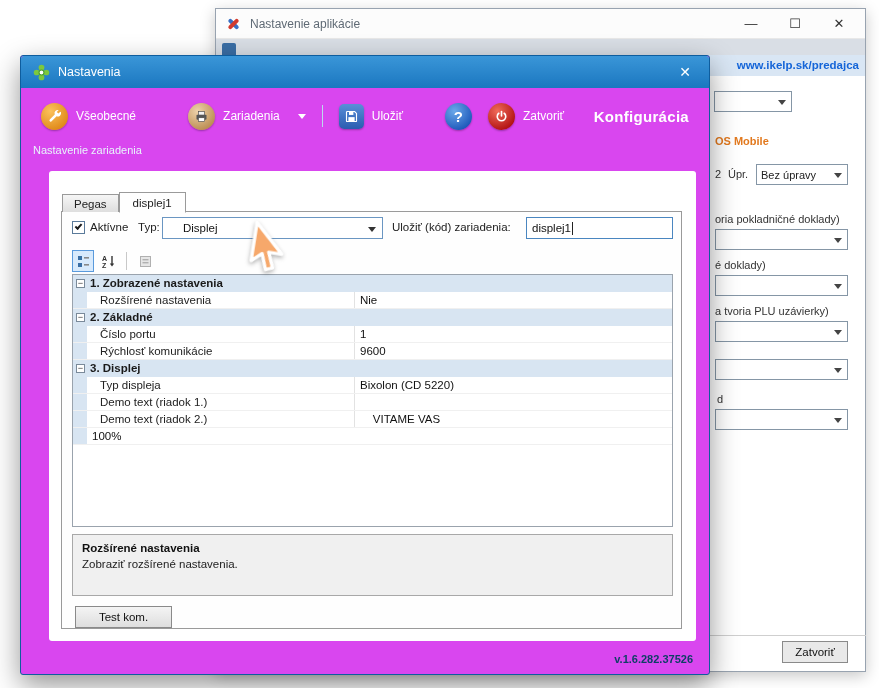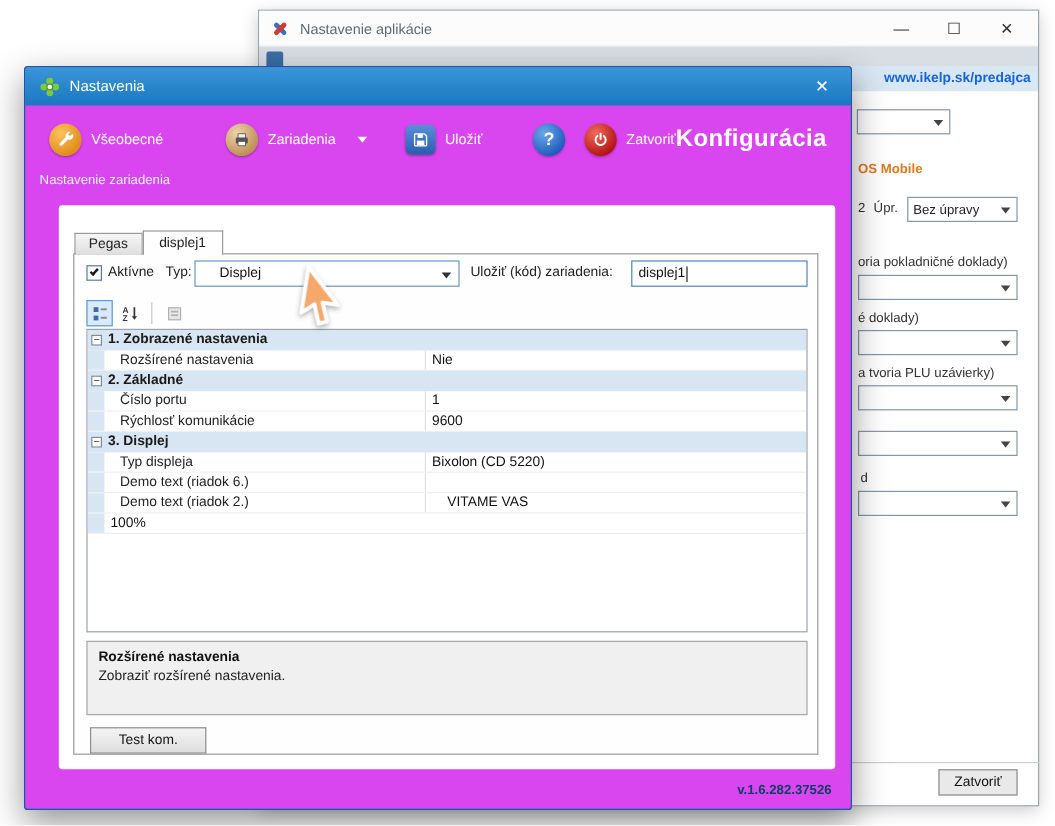--- a/index.html
+++ b/index.html
@@ -44,21 +44,21 @@
   .tb-btn { display:flex; align-items:center; gap:8px; color:#fff; font-size:12px; cursor:default; }
   .tb-circle { width:27px; height:27px; border-radius:50%; display:flex; align-items:center; justify-content:center; box-shadow:0 1px 2px rgba(0,0,0,.3); }
   .tb-orange { background:radial-gradient(circle at 35% 30%, #fcc25c, #e08a1a 75%); }
   .tb-tan    { background:radial-gradient(circle at 35% 30%, #eed3ab, #b98a4e 80%); }
   .tb-blue   { background:radial-gradient(circle at 35% 30%, #6aa8ea, #1a55b8 80%); }
   .tb-red    { background:radial-gradient(circle at 35% 30%, #f06b5a, #b01010 78%); }
   .tb-square { width:25px; height:25px; border-radius:5px; background:linear-gradient(#5a8fd8,#2a5cb0); display:flex; align-items:center; justify-content:center; box-shadow:0 1px 2px rgba(0,0,0,.3); }
   .tb-chevron { width:0; height:0; border-left:4px solid transparent; border-right:4px solid transparent; border-top:5px solid #fff; margin-left:10px; }
   .tb-pipe { width:1px; height:22px; background:#bcd8ee; margin:0 16px; }
   .tb-help-q { color:#fff; font-weight:bold; font-size:15px; }
-  .tb-mode { margin-left:auto; color:#fff; font-weight:bold; font-size:20px; letter-spacing:.3px; }
+  .tb-mode { margin-left:auto; color:#fff; font-weight:bold; font-size:15px; letter-spacing:.3px; }
   .fgw-subtitle { position:absolute; left:12px; top:88px; color:#e8f3fc; font-size:11px; }
 
   
   .panel { position:absolute; left:28px; top:115px; width:647px; height:470px; background:#fff; border-radius:3px; }
   .tabs { position:absolute; left:13px; top:20px; display:flex; align-items:flex-end; z-index:3; }
   .tab { font-size:11.5px; color:#222; border:1px solid #9a9a9a; padding:0 11px; display:flex; align-items:center; }
   .tab-inactive { height:18px; background:linear-gradient(#f6f6f6,#dedede); margin-top:3px; border-bottom:none; }
   .tab-active { height:21px; background:#fefefe; border-bottom:1px solid #fefefe; margin-bottom:-1px; position:relative; z-index:4; padding:0 13px; }
   .tabpage { position:absolute; left:12px; top:40px; width:621px; height:418px; border:1px solid #9a9a9a; background:#fefefe; }
 
@@ -316,21 +316,21 @@
             <span class="pg-exp">−</span>
             <span>3. Displej</span>
           </div>
           <div class="pg-row pg-item">
             <span class="pg-indent"></span>
             <span class="pg-name">Typ displeja</span>
             <span class="pg-value">Bixolon (CD 5220)</span>
           </div>
           <div class="pg-row pg-item">
             <span class="pg-indent"></span>
-            <span class="pg-name">Demo text (riadok 6.)</span>
+            <span class="pg-name">Demo text (riadok 1.)</span>
           </div>
           <div class="pg-row pg-item">
             <span class="pg-indent"></span>
             <span class="pg-name">Demo text (riadok 2.)</span>
             <span class="pg-value">    VITAME VAS</span>
           </div>
           <div class="pg-row pg-item">
             <span class="pg-indent"></span>
             <span class="pg-value">100%</span>
           </div>

